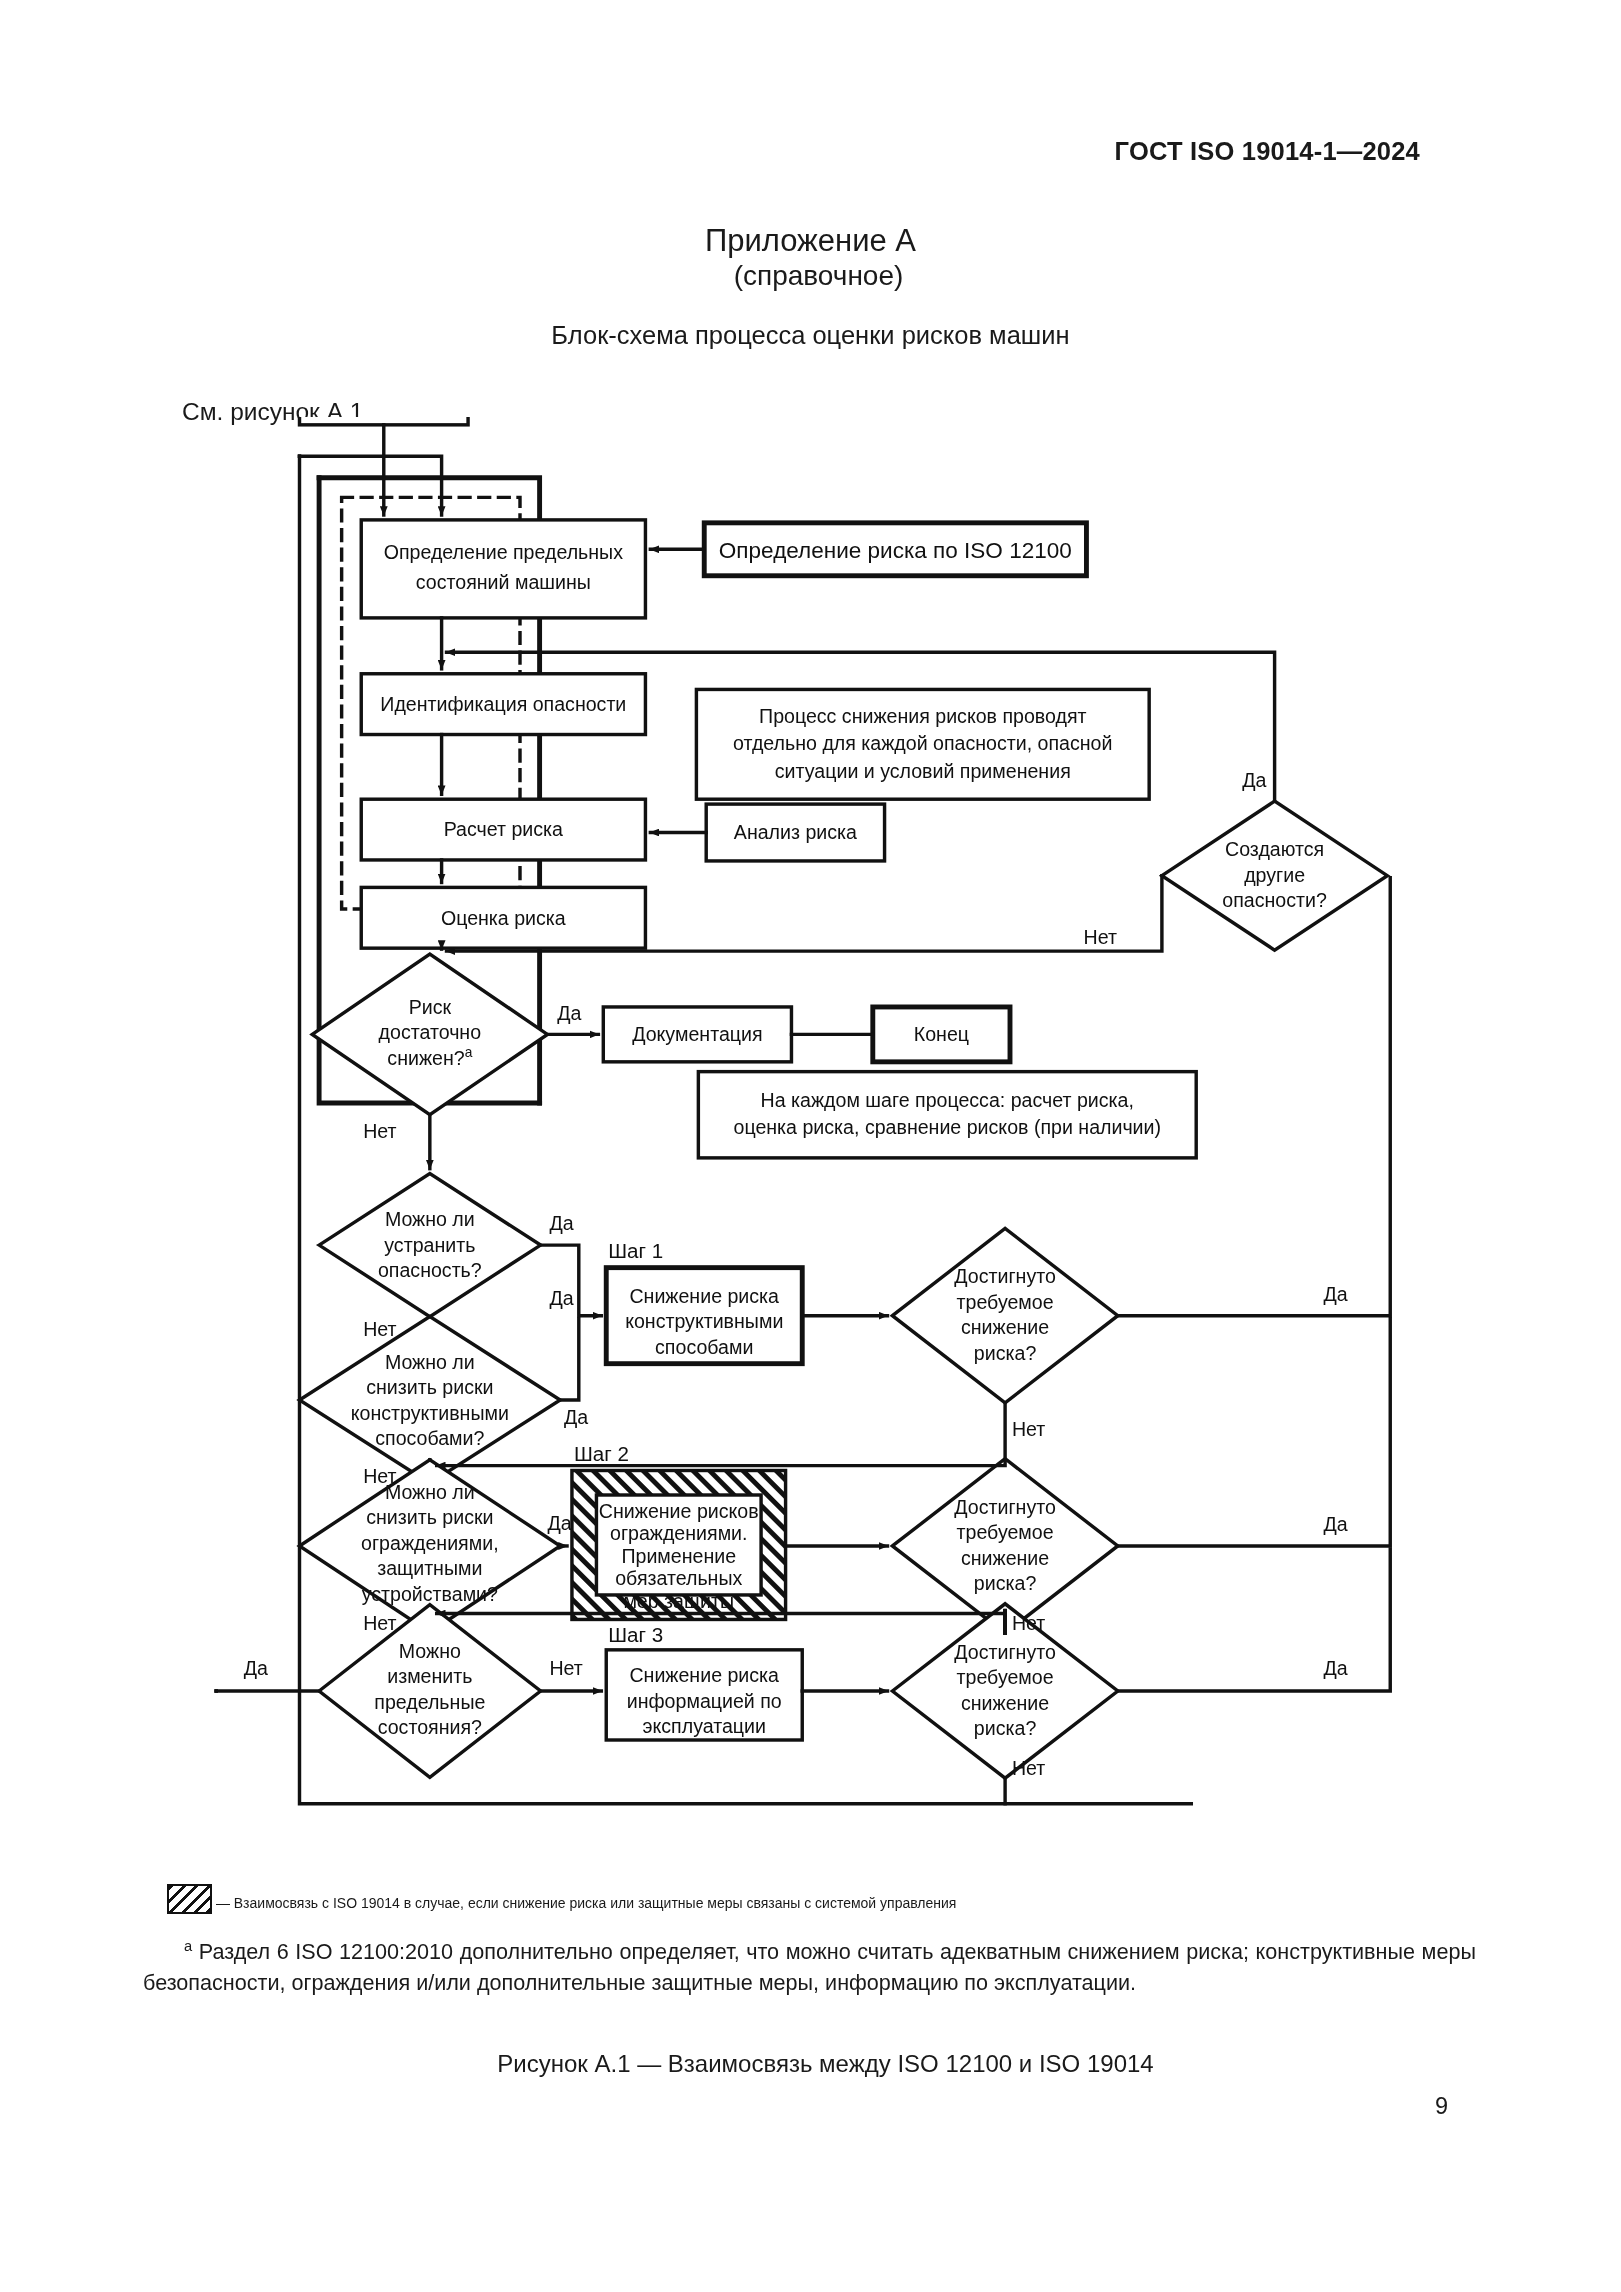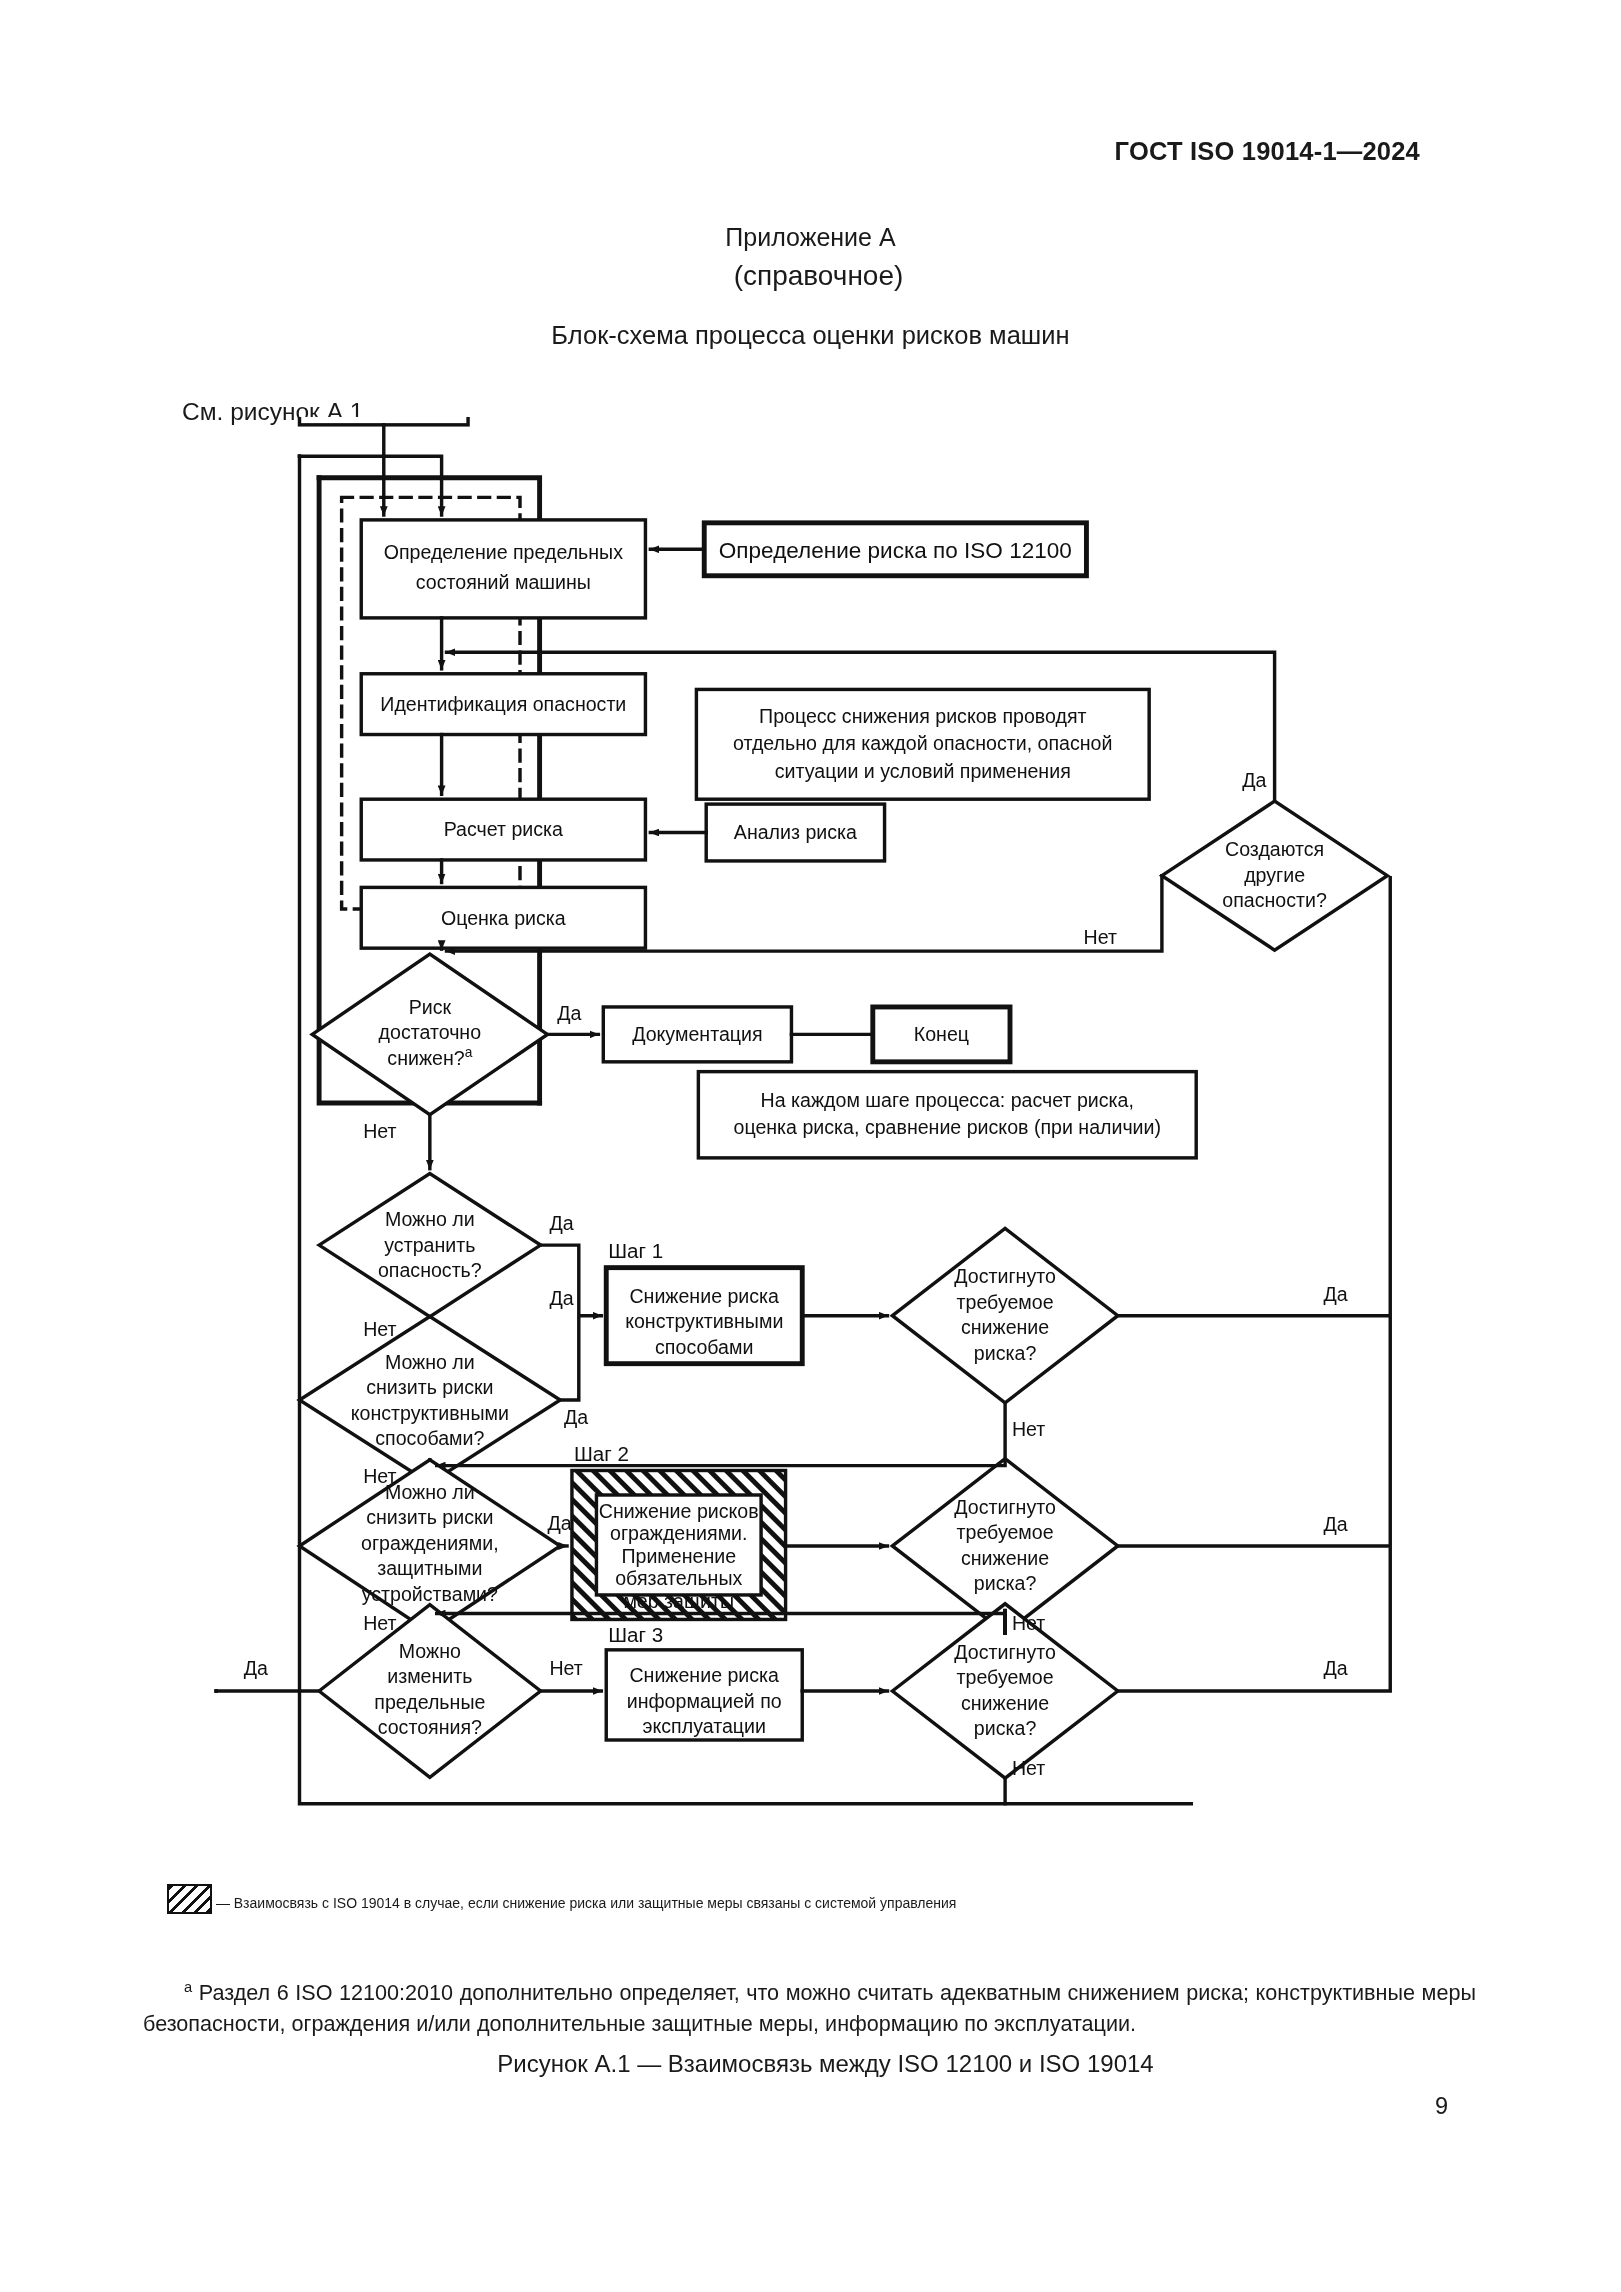--- a/index.html
+++ b/index.html
@@ -2,40 +2,40 @@
 <html><head>
 <meta charset="utf-8">
 <style>
   html,body{margin:0;padding:0;background:#fff;}
   body{width:1621px;height:2293px;position:relative;
        font-family:"Liberation Sans","DejaVu Sans",sans-serif;color:#1a1a1a;}
   .page{position:absolute;inset:0;}
 
   .hdr{position:absolute;top:137px;right:201px;font-size:25.5px;font-weight:bold;letter-spacing:0.2px;}
 
-  .app-line1{position:absolute;top:223px;left:0;width:1621px;text-align:center;font-size:25px;}
+  .app-line1{position:absolute;top:223px;left:0;width:1621px;text-align:center;font-size:31px;}
   .app-line2{position:absolute;top:260px;left:8px;width:1621px;text-align:center;font-size:28px;}
   .app-title{position:absolute;top:321px;left:0;width:1621px;text-align:center;font-size:25.5px;font-weight:normal;}
 
   .seefig{position:absolute;top:374px;left:182px;font-size:24.5px;margin-top:24px;}
 
   .figwrap{position:absolute;top:417px;left:118px;width:1392px;height:1470px;}
   .figwrap svg{display:block;}
 
   .legend{position:absolute;top:1884px;left:167px;width:1372px;font-size:14px;line-height:1.35;}
   .legend .sw{display:inline-block;width:41px;height:25.5px;vertical-align:-5.9px;margin-right:3.9px;
     border:2.5px solid #111;
     background:repeating-linear-gradient(-45deg,#111 0 2.9px,#fff 2.9px 8.8px);}
   .legend .lt{display:inline;}
 
   .fnote{position:absolute;top:1936px;left:143px;width:1333px;font-size:21.6px;line-height:1.45;
          text-align:justify;}
   .fnote .sup{font-size:14.7px;vertical-align:super;}
   .fnote p{margin:0;}
-  .fnote .ind{text-indent:41px;margin-top:41px;}
+  .fnote .ind{text-indent:41px;}
 
   .figcap{position:absolute;top:2050px;left:15px;width:1621px;text-align:center;font-size:24px;}
   .pageno{position:absolute;top:2093px;right:173px;font-size:23.5px;}
 </style>
 </head>
 <body>
 
 <div class="page">
 
   <div class="hdr">ГОСТ ISO 19014-1—2024</div>

